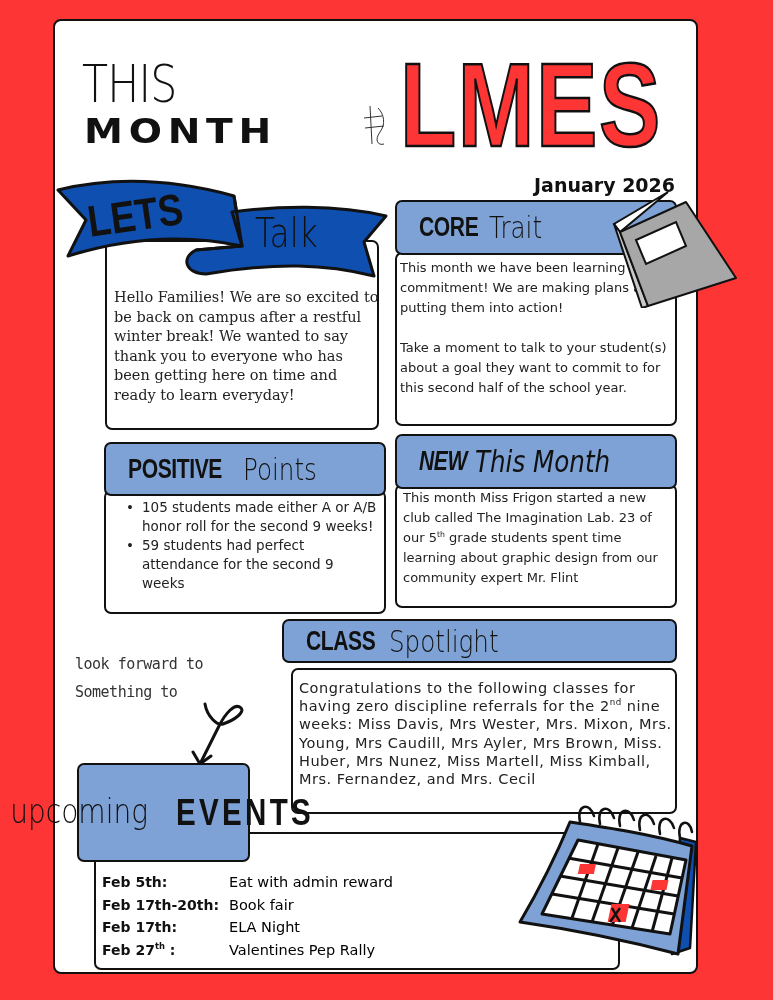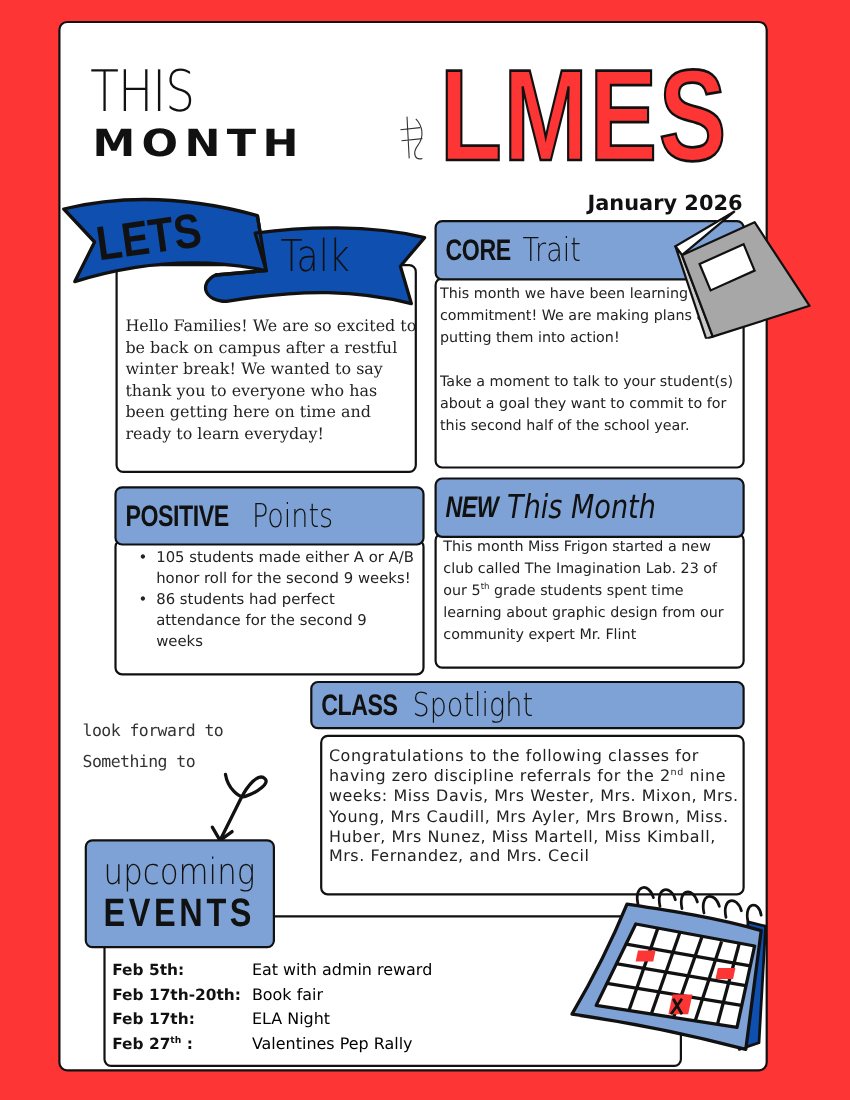--- a/index.html
+++ b/index.html
@@ -8,21 +8,21 @@
   .page { position: absolute; left: 53px; top: 19px; width: 645px; height: 955px; background: #fff; border: 2px solid #111; border-radius: 8px; }
   .abs { position: absolute; }
 
   .title-this { left: 82px; top: 58px; font-family: "DejaVu Sans", sans-serif; font-weight: 300; font-size: 52px; letter-spacing: -1px; line-height: 1; transform: scaleX(0.82); transform-origin: left top; }
   .title-month { left: 84px; top: 114px; font-family: "DejaVu Sans", sans-serif; font-weight: 900; font-size: 34px; letter-spacing: 5px; line-height: 1; transform: scaleX(1.15); transform-origin: left top; }
   .title-lmes { left: 400px; top: 46px; font-family: "Liberation Sans", sans-serif; font-weight: 900; font-size: 118px; line-height: 1; color: #fd3535; -webkit-text-stroke: 2.5px #111; transform: scaleX(0.78); transform-origin: left top; letter-spacing: 2px; }
   .at-sign { left: 360px; top: 104px; font-size: 26px; color: #333; font-family: "DejaVu Serif", serif; }
   .date { left: 523px; top: 174px; font-weight: 700; font-size: 19px; font-family: "DejaVu Sans", sans-serif; margin-left: 11px; }
 
   .box { position: absolute; background: #fff; border: 2px solid #111; border-radius: 7px; }
-  .hdr { position: absolute; background: #7ea2d5; border: 2px solid #111; border-radius: 7px; display: flex; align-items: center; padding-left: 8px; }
+  .hdr { position: absolute; background: #7ea2d5; border: 2px solid #111; border-radius: 7px; display: flex; align-items: center; padding-left: 22px; }
   .hdr .bold { font-family: "Liberation Sans", sans-serif; font-weight: 900; font-size: 27px; letter-spacing: -0.5px; transform: scaleX(0.78); transform-origin: left center; display: inline-block; margin-right: -10px; }
   .hdr .thin { font-family: "DejaVu Sans", sans-serif; font-weight: 300; font-size: 30px; transform: scaleX(0.82); transform-origin: left center; display: inline-block; margin-left: 4px; }
   .body-text { font-family: "DejaVu Sans", sans-serif; font-size: 13px; line-height: 20px; color: #222; }
 
   .letstalk-box { left: 105px; top: 240px; width: 274px; height: 190px; }
   .letstalk-text { left: 114px; top: 288px; width: 266px; font-family: "DejaVu Serif", serif; font-size: 14.5px; line-height: 19.5px; color: #222; }
   .ribbon { left: 56px; top: 178px; }
   .talk-word { left: 255px; top: 210px; font-family: "DejaVu Sans", sans-serif; font-weight: 300; font-size: 40px; transform: scaleX(0.82); transform-origin: left top; }
 
   .core-box { left: 395px; top: 252px; width: 282px; height: 174px; }
@@ -43,21 +43,21 @@
   .class-box { left: 291px; top: 668px; width: 386px; height: 146px; }
   .class-hdr { left: 282px; top: 619px; width: 395px; height: 44px; }
   .class-text { left: 299px; top: 679px; width: 376px; font-family: "DejaVu Sans", sans-serif; font-size: 14.5px; line-height: 18.2px; letter-spacing: 0.5px; color: #222; }
 
   .sup { font-size: 0.6em; vertical-align: super; line-height: 0; }
 
   .forward { left: 75px; top: 650px; font-family: "DejaVu Sans Mono", monospace; font-size: 15px; line-height: 28px; color: #333; letter-spacing: -0.5px; }
   .arrow { left: 185px; top: 702px; }
 
   .events-box { left: 94px; top: 832px; width: 526px; height: 138px; border-top: 2px solid #111; border-left: 2px solid #111; border-right: 2px solid #111; border-bottom: 2px solid #111; }
-  .events-hdr { left: 77px; top: 763px; width: 173px; height: 99px; flex-direction: column; justify-content: center; padding-left: 0; align-items: center; }
+  .events-hdr { left: 77px; top: 763px; width: 173px; height: 99px; flex-direction: row; justify-content: center; padding-left: 0; align-items: center; }
   .events-hdr .thin { font-size: 33px; margin-left: 0; line-height: 1.05; transform: scaleX(0.85); transform-origin: center; }
   .events-hdr .bold { font-size: 36px; letter-spacing: 4px; margin-right: 0; transform: scaleX(0.82); transform-origin: center; line-height: 1.05; }
   .events-rows { left: 102px; top: 871px; width: 340px; }
   .erow { display: flex; height: 22.5px; align-items: center; }
   .erow .d { width: 127px; font-family: "DejaVu Sans", sans-serif; font-weight: 700; font-size: 14px; }
   .erow .e { font-family: "DejaVu Sans", sans-serif; font-size: 14.5px; color: #000000; }
 
   .book { left: 612px; top: 188px; }
   .calendar { left: 510px; top: 798px; }
 </style>
@@ -104,21 +104,21 @@
   <path d="M24 52 L64 34 L74 58 L34 76 Z" fill="#fff" stroke="#111" stroke-width="2"></path>
 </svg>
 
 <div class="box pos-box"></div>
 <div class="hdr pos-hdr">
   <span class="bold">POSITIVE</span>
   <span class="thin">Points</span>
 </div>
 <ul class="abs pos-list">
   <li>105 students made either A or A/B honor roll for the second 9 weeks!</li>
-  <li>86 students had perfect attendance for the second 9 weeks</li>
+  <li>59 students had perfect attendance for the second 9 weeks</li>
 </ul>
 
 <div class="box new-box"></div>
 <div class="hdr new-hdr">
   <span class="bold">NEW</span>
   <span class="thin">This Month</span>
 </div>
 <div class="abs new-text body-text"><span>This month Miss Frigon started a new club called The Imagination Lab. 23 of our 5</span><span class="sup">th</span><span> grade students spent time learning about graphic design from our community expert Mr. Flint</span></div>
 
 <div class="box class-box"></div>

